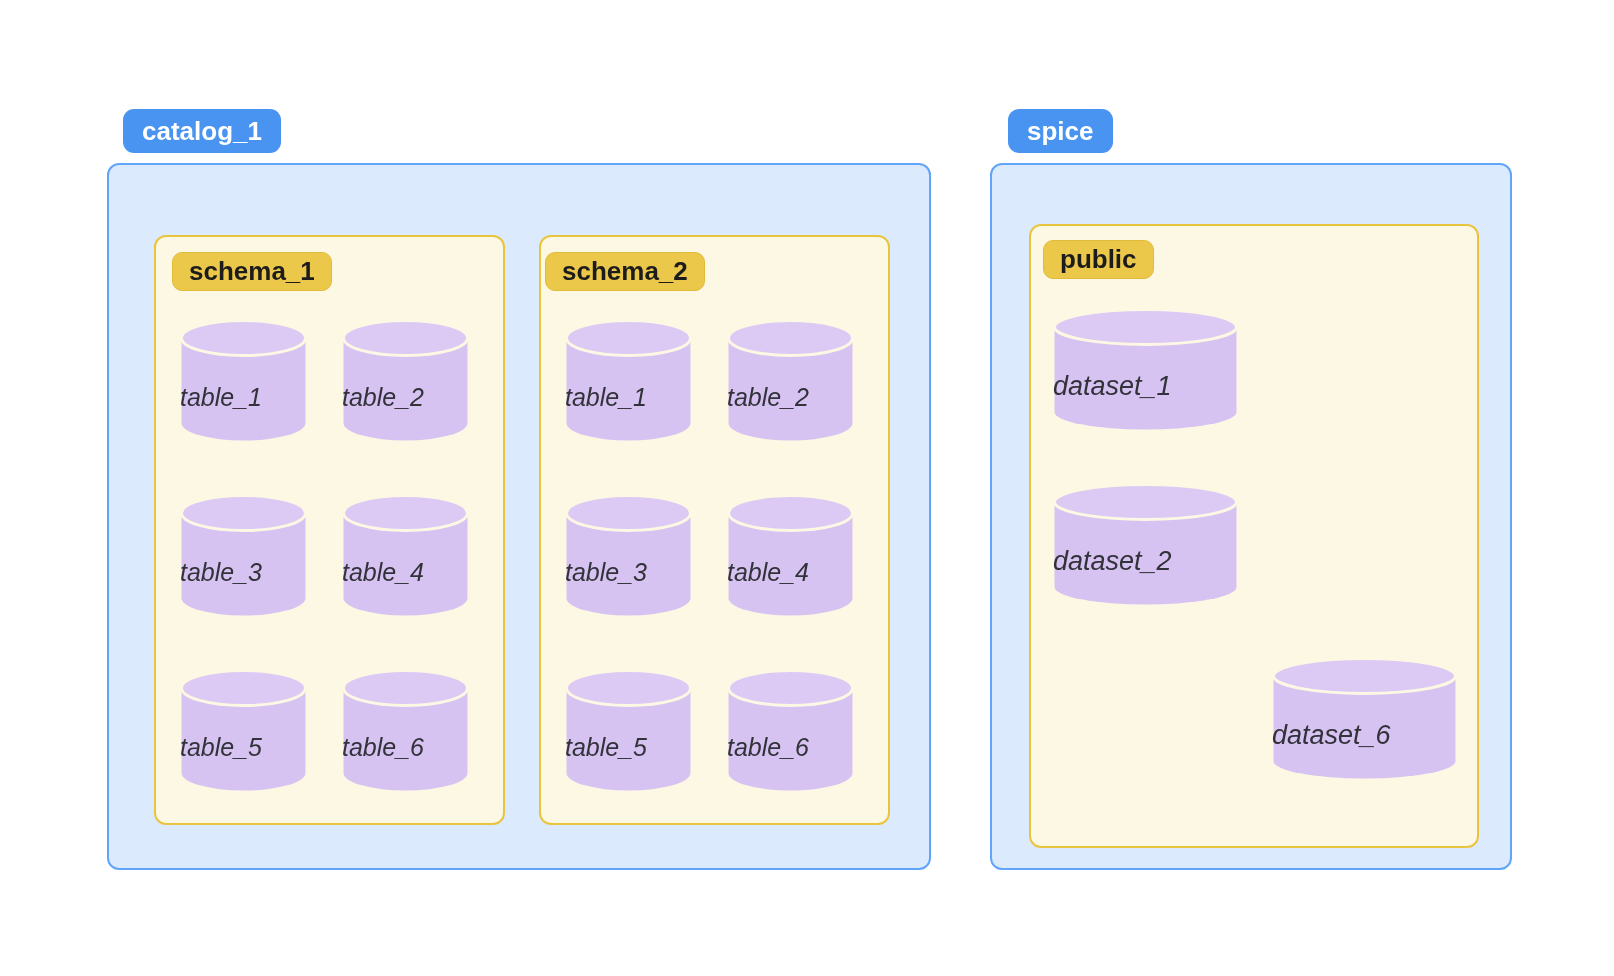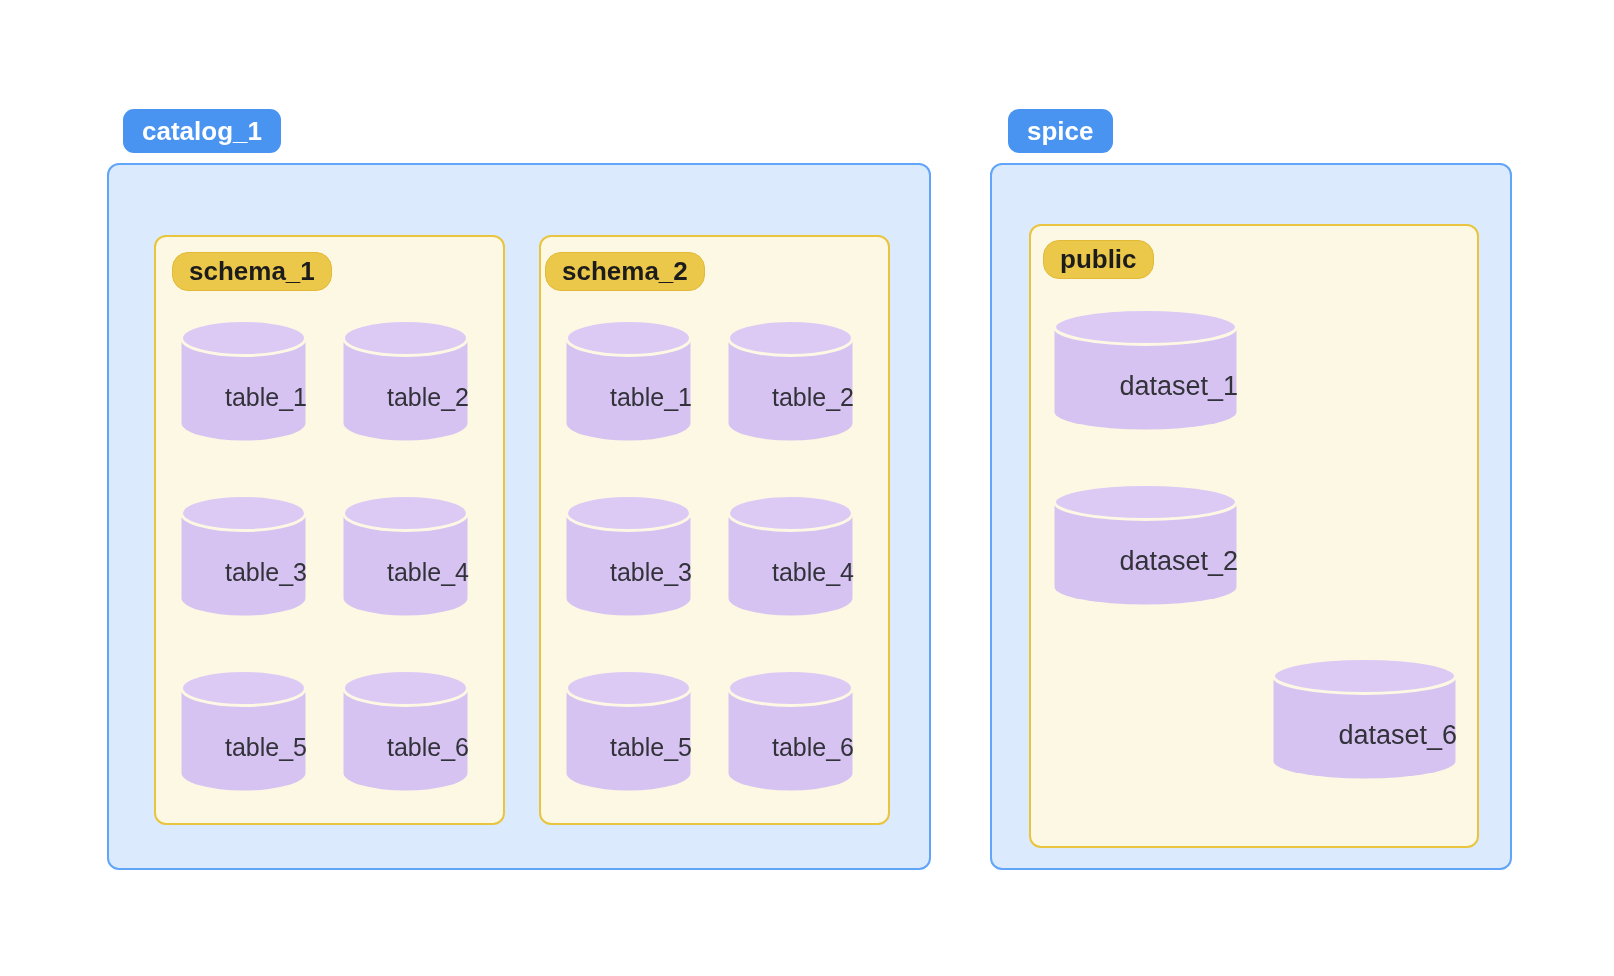--- a/index.html
+++ b/index.html
@@ -43,21 +43,21 @@
     margin-left:19px;
   }
   .pill-gold{
     background:var(--gold-label-bg);
     color:var(--gold-label-text);
     border:1px solid var(--gold-label-border);
     font-size:26px;
     font-weight:700;
     line-height:31px;
     padding:3px 16px;
-    border-radius:16px;
+    border-radius:10px;
     z-index:2;
   }
   .container-box{
     position:absolute;
     background:var(--blue-box-bg);
     border:2px solid var(--blue-box-border);
     border-radius:12px;
   }
   .panel{
     position:absolute;
@@ -80,23 +80,24 @@
     fill:var(--cylinder-top);
     stroke:var(--cylinder-stroke);
     stroke-width:3;
   }
   .cyl-label{
     position:absolute;
     left:0;
     width:100%;
     top:78px;
     transform:translateY(-50%);
-    text-align:right;
+    text-align:left;
     color:var(--cylinder-text);
     font-weight:500;
+    font-style:italic;
   }
   .cyl-table{width:127px;height:123px;}
   .cyl-table .cyl-label{font-size:25px;}
   .cyl-dataset{width:185px;height:123px;}
   .cyl-dataset .cyl-label{font-size:27px;}
 </style>
 </head>
 <body>
 
 <div class="canvas">

